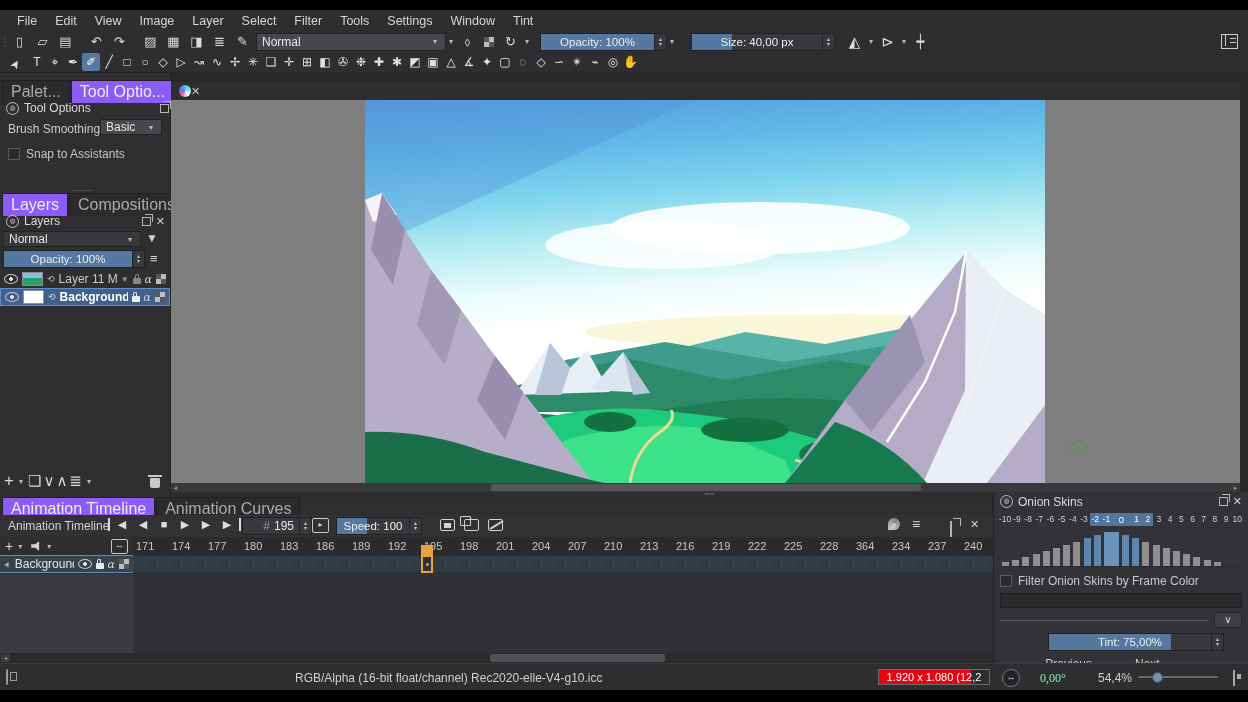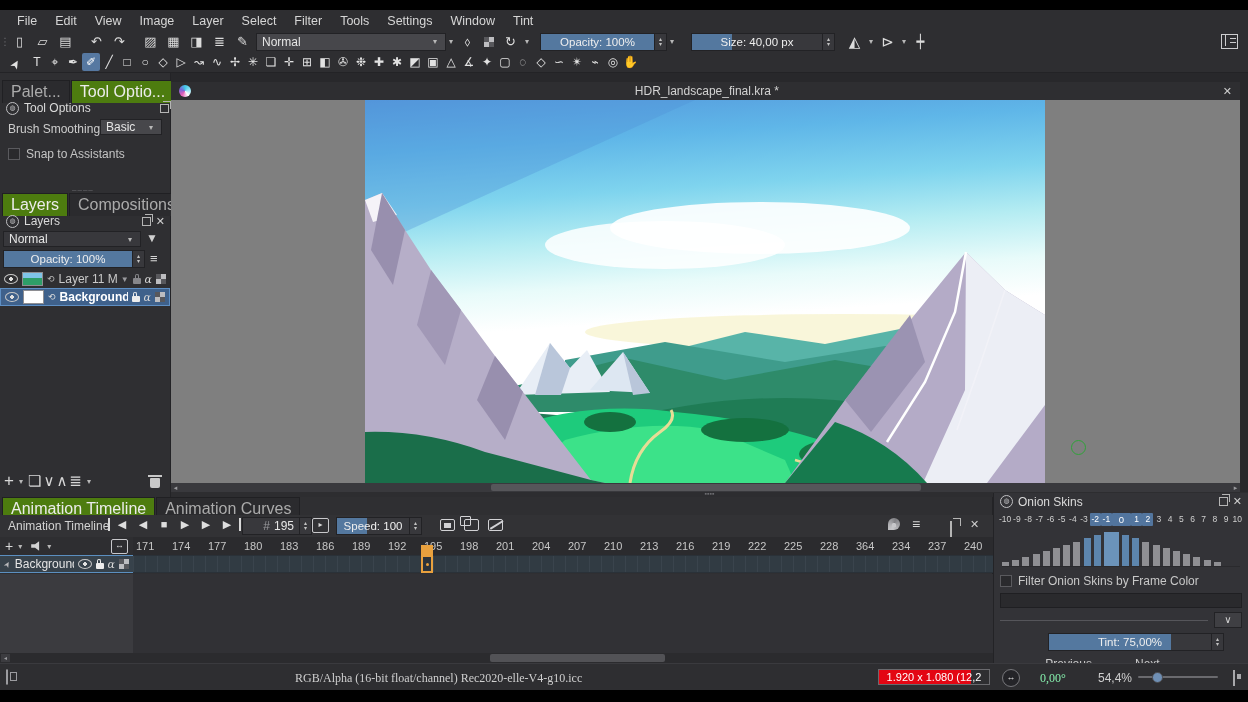--- a/index.html
+++ b/index.html
@@ -16,21 +16,21 @@
   .caret{color:#b8b8b8;font-size:8px;width:10px;text-align:center;}
   .field{background:#47474b;border:1px solid #222225;height:16px;display:flex;align-items:center;padding:0 5px;color:#e6e6e6;}
   .slider{position:relative;height:16px;background:#38383c;border:1px solid #222225;text-align:center;color:#eee;line-height:16px;overflow:hidden;}
   .slider .fill{position:absolute;left:0;top:0;bottom:0;background:#54789f;}
   .slider .lab{position:relative;font-size:11.5px;}
   .spin{display:inline-flex;flex-direction:column;justify-content:center;align-items:center;width:11px;height:16px;background:#38383c;border:1px solid #222225;border-left:0;color:#c2c2c2;font-size:6px;line-height:5px;}
   .tool{width:18px;height:18px;display:flex;align-items:center;justify-content:center;color:#e2e2e2;font-size:12px;}
   .tool.sel{background:#5678a1;border-radius:2px;color:#fff;}
   
   .dtab{padding:2px 8px;border:1px solid #202023;border-bottom:none;background:#2b2b2e;color:#ababab;font-size:16px;white-space:nowrap;}
-  .dtab.active{background:#4d7c0f;color:#ececec;}
+  .dtab.active{background:#8b5cf6;color:#ececec;}
   .phead{display:flex;align-items:center;gap:5px;padding:0 6px;color:#dadada;}
   .icon-float{width:7px;height:7px;border:1px solid #b5b5b5;position:relative;}
   .icon-float:before{content:"";position:absolute;left:2px;top:-4px;width:7px;height:7px;border:1px solid #b5b5b5;border-left:none;border-bottom:none;}
   .xbtn{color:#cfcfcf;font-size:11px;}
   .checkbox{width:10px;height:10px;background:#2a2a2d;border:1px solid #5a5a5e;}
   
   .icon-eye{width:12px;height:8px;border:1px solid #c6c6c6;border-radius:50%;background:radial-gradient(circle,#e0e0e0 1.6px,transparent 2px);}
   .icon-lock{width:8px;height:6px;background:#ececec;border-radius:1px;position:relative;margin-top:4px;}
   .icon-lock:before{content:"";position:absolute;left:1px;top:-4px;width:4px;height:4px;border:1.5px solid #ececec;border-bottom:none;border-radius:3px 3px 0 0;box-sizing:border-box;}
   .icon-lock.open{background:#87878b;}
@@ -252,21 +252,20 @@
       <span>∧</span>
       <span>≣</span>
       <span class="caret">▾</span>
       <span class="icon-trash" style="margin-left:auto;margin-right:6px;"></span>
     </div>
   </div>
 
   <div class="abs" style="left:171px;top:73px;width:1077px;height:424px;background:#28282b;">
     <div class="abs" style="left:0;top:9px;width:1069px;height:18px;background:#2e2e31;display:flex;align-items:center;padding:0 8px;box-sizing:border-box;">
       <span class="icon-krita"></span>
-      <span style="flex:1;text-align:center;color:#d2d2d2;">HDR_landscape_final.kra *</span>
       <span class="xbtn">✕</span>
     </div>
     <div class="abs" style="left:0;top:27px;width:1069px;height:383px;background:#7f7f7f;overflow:hidden;">
       <svg class="abs" style="left:194px;top:0;" width="680" height="383" viewBox="0 0 680 383">
         <defs>
           <linearGradient id="sky" x1="0" y1="0" x2="0.12" y2="1">
             <stop offset="0" stop-color="#5598dc"></stop>
               <stop offset="0.14" stop-color="#5fb6e8"></stop>
             <stop offset="0.28" stop-color="#7fd4ee"></stop>
               <stop offset="0.40" stop-color="#b4ecf2"></stop>
@@ -496,21 +495,21 @@
     <div style="display:flex;align-items:center;gap:7px;margin:6px 6px 0 6px;">
       <span id="prev-swatch" style="width: 38px; height: 11px; border: 1px solid rgb(138, 138, 142); background: rgb(240, 0, 0);"></span>
       <span style="color:#c8c8c8;">Previous frames</span>
       <span style="margin-left:auto;color:#c8c8c8;">Next frames</span>
       <span id="next-swatch" style="width: 38px; height: 11px; border: 1px solid rgb(138, 138, 142); background: rgb(46, 224, 46);"></span>
     </div>
   </div>
 
   <div class="abs" style="left:0;top:663px;width:1248px;height:27px;background:#2e2e31;border-top:1px solid #3a3a3e;box-sizing:border-box;">
     <span class="icon-sel abs" style="left:6px;top:6px;"></span>
-    <span class="abs" style="left:295px;top:7px;color:#cfcfcf;font-family:Liberation Serif, serif;">RGB/Alpha (16-bit float/channel)  Rec2020-elle-V4-g10.icc</span>
+    <span class="abs" style="left:295px;top:7px;color:#cfcfcf;">RGB/Alpha (16-bit float/channel)  Rec2020-elle-V4-g10.icc</span>
     <span class="abs" style="left:878px;top:5px;width:112px;height:16px;border:1px solid #6a6a6e;box-sizing:border-box;overflow:hidden;">
       <span class="abs" id="memory-fill" style="left: 0px; top: 0px; bottom: 0px; width: 84%; background: rgb(227, 6, 19);"></span>
       <span class="abs" style="left:0;top:1px;width:110px;text-align:center;color:#fff;font-size:11px;">1.920 x 1.080 (12,2 GiB)</span>
     </span>
     <span class="icon-pancircle abs" style="left:1002px;top:5px;">↔</span>
     <span class="abs" style="left:1040px;top:7px;color:#86efac;font-family:Liberation Serif, serif;">0,00°</span>
     <span class="abs" style="left:1098px;top:7px;color:#cfcfcf;">54,4%</span>
     <span class="abs" style="left:1138px;top:12px;width:80px;height:2px;background:#6a6a6e;border-radius:1px;">
       <span class="abs" style="left:14px;top:-4px;width:9px;height:9px;border-radius:50%;background:#6f8fb4;border:1px solid #4a4a4e;"></span>
     </span>

